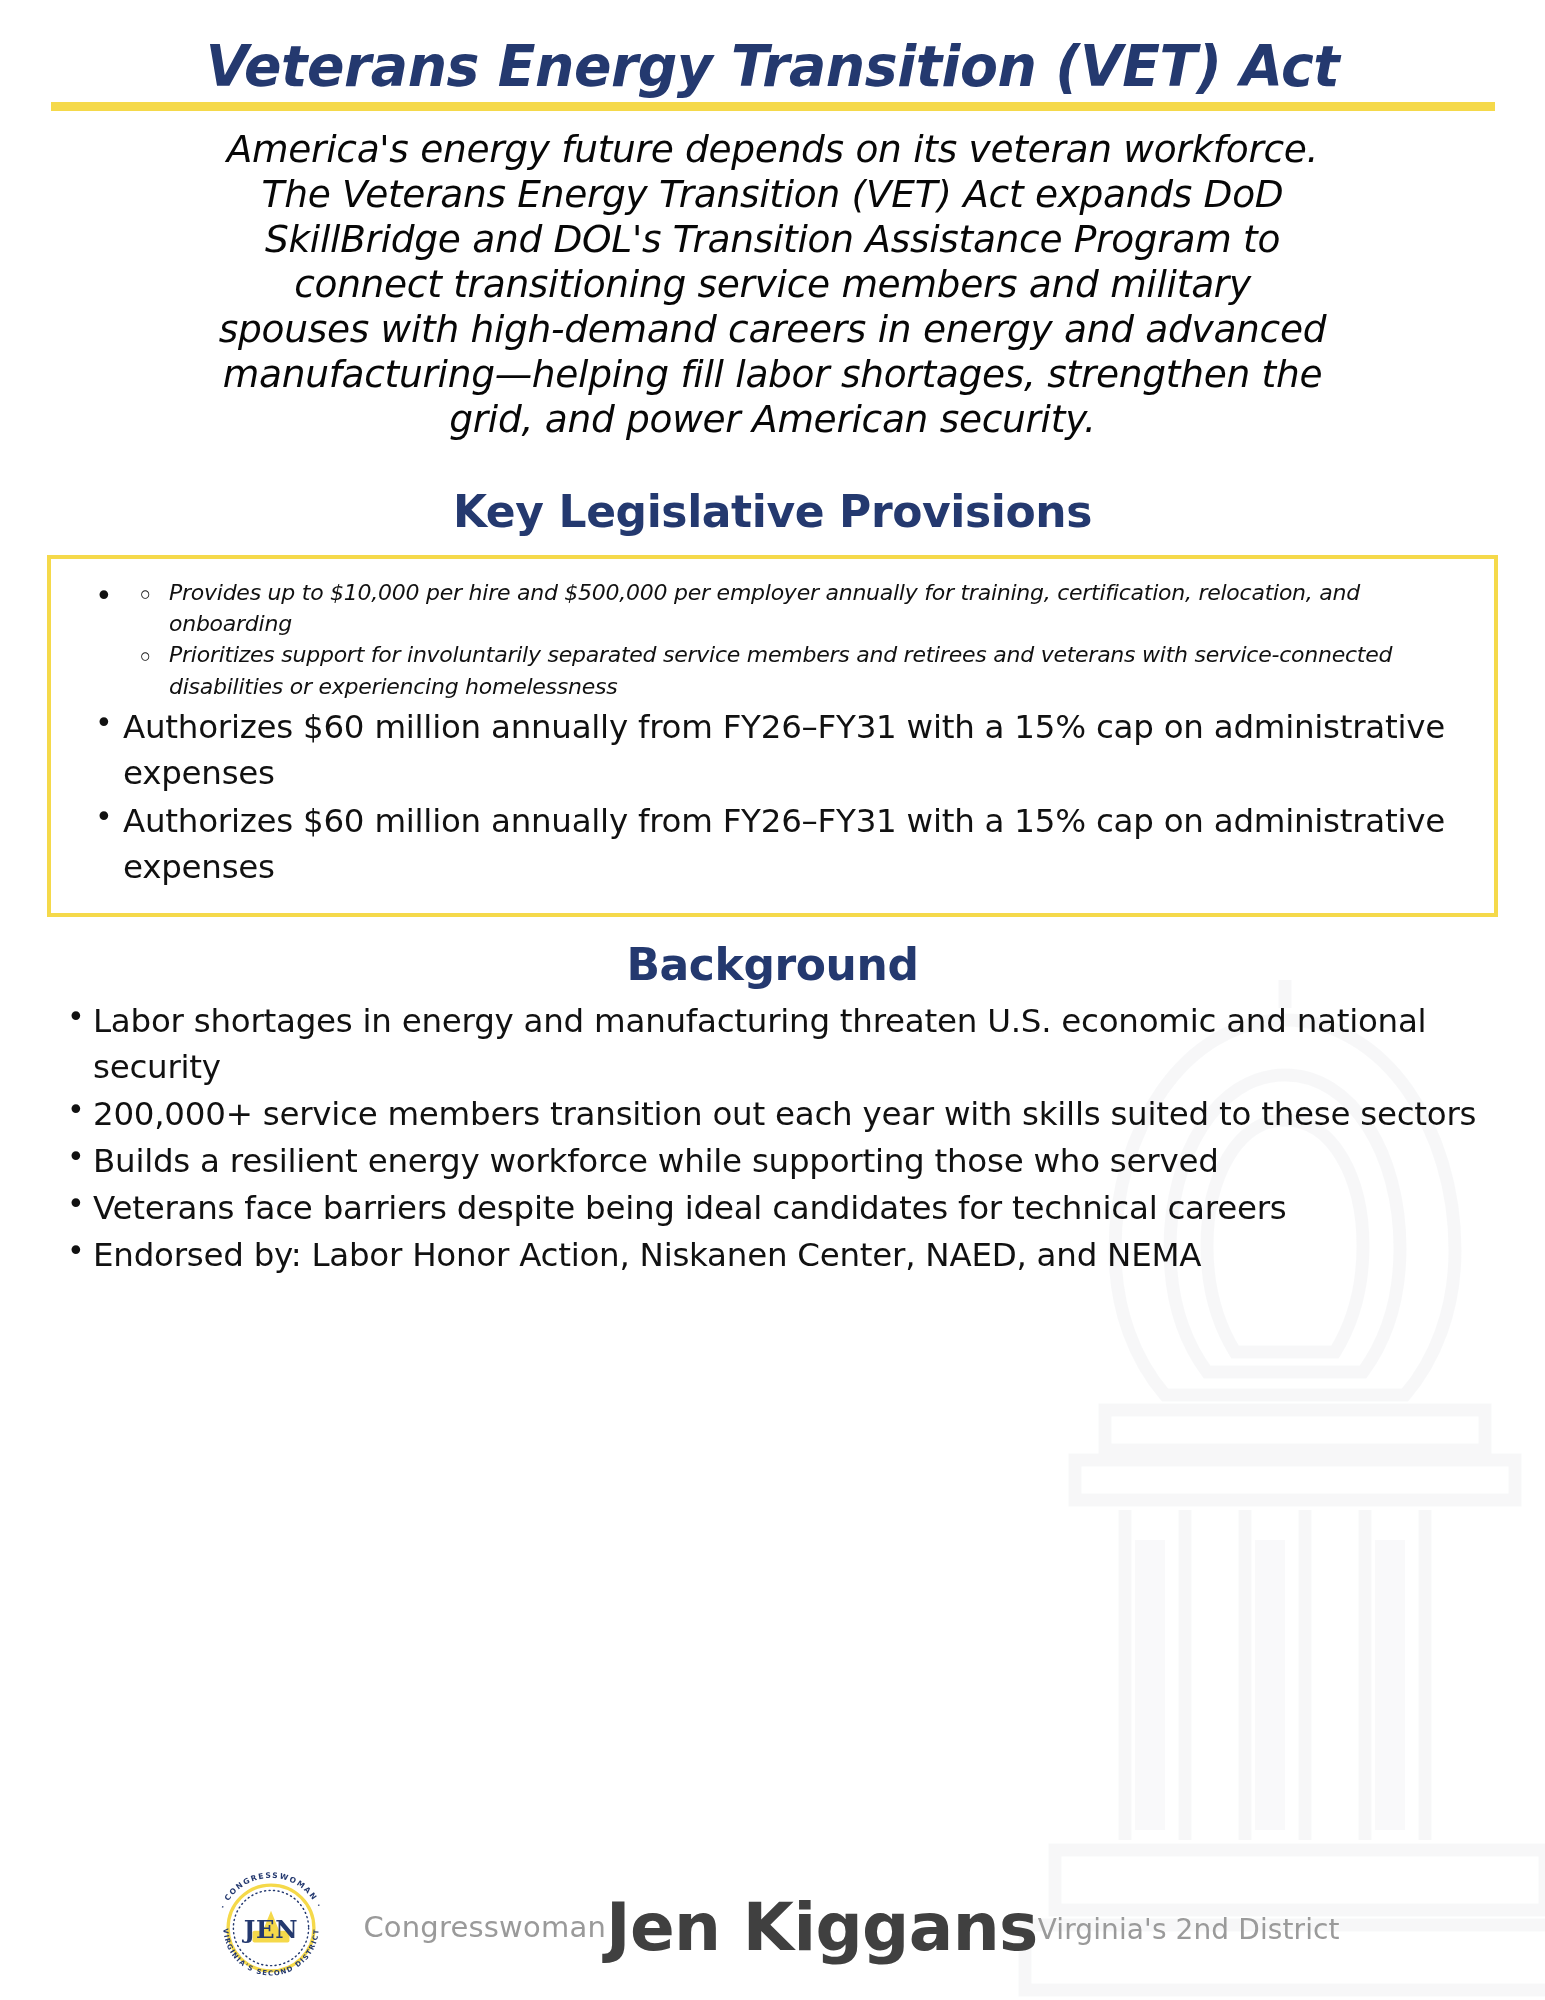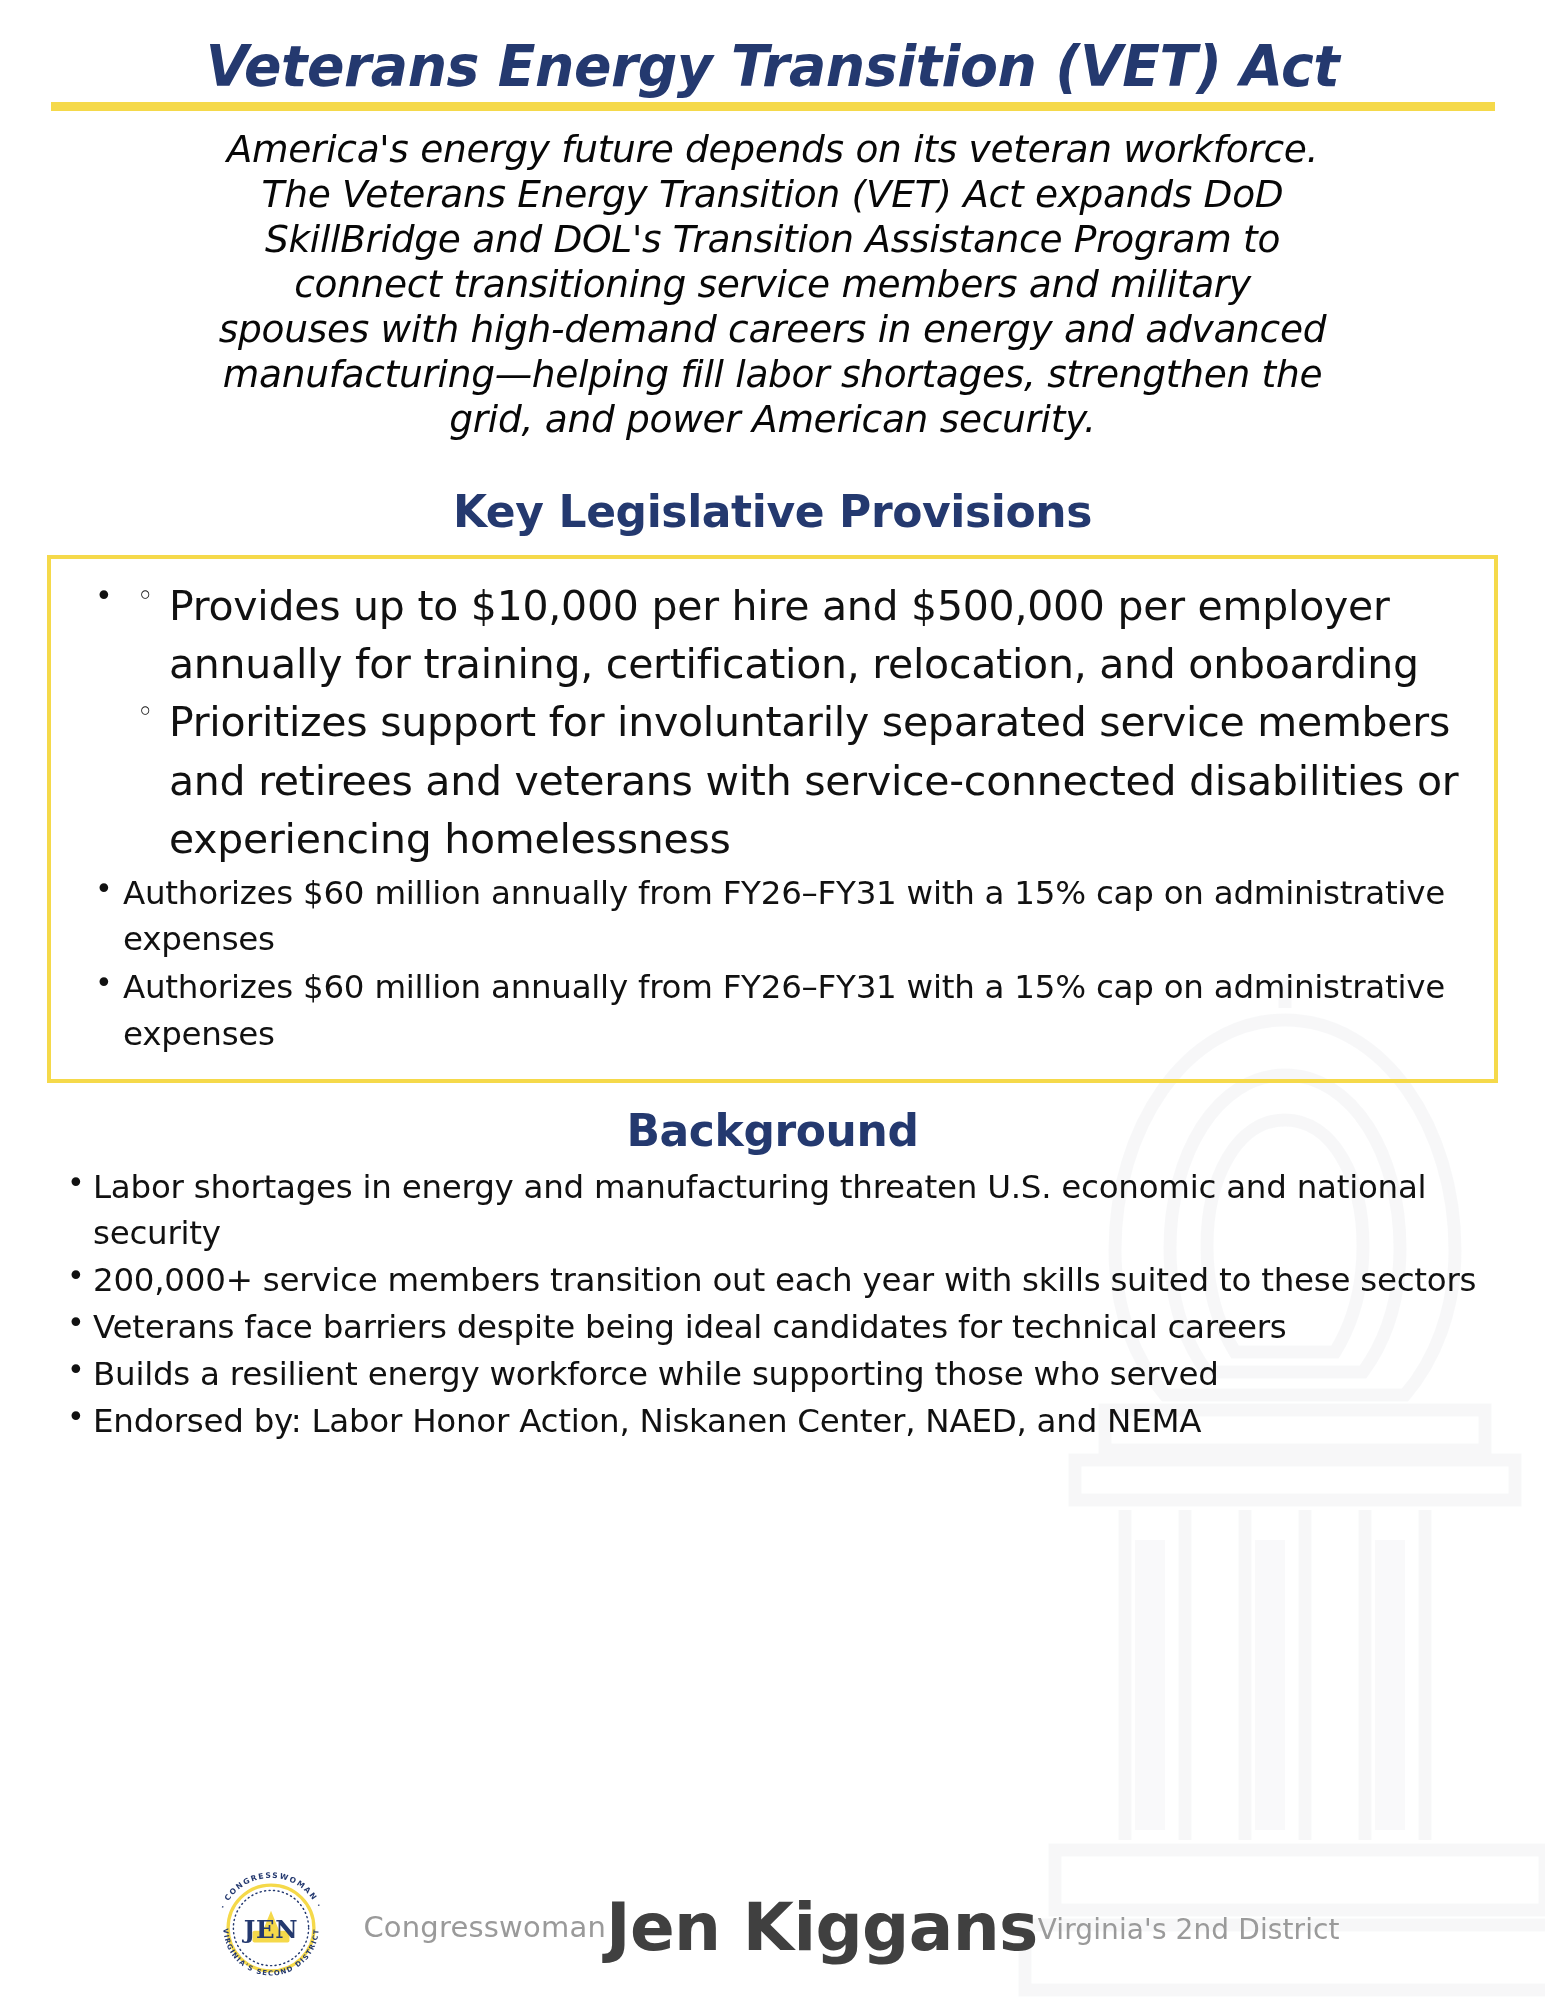--- a/index.html
+++ b/index.html
@@ -121,24 +121,25 @@
 
   ul.sublist {
     list-style: none;
     margin: 0 0 0 0;
     padding: 0;
   }
   ul.sublist > li {
     position: relative;
     padding-left: 46px;
     font-family: "DejaVu Sans", sans-serif;
-    font-size: 41px;
+    font-size: 22px;
     line-height: 1.42;
     color: #111111;
     letter-spacing: -0.25px;
+    font-style: italic;
   }
   ul.sublist > li::before {
     content: "\25E6";
     position: absolute;
     left: 14px;
     top: -1px;
     font-size: 28px;
     color: #111111;
   }
 
@@ -247,22 +248,22 @@
         <li>Authorizes $60 million annually from FY26–FY31 with a 15% cap on administrative expenses</li>
 
       </ul>
     </div>
 
     <h2 id="background-heading" class="section-heading">Background</h2>
 
     <ul class="blist" id="background-list">
       <li>Labor shortages in energy and manufacturing threaten U.S. economic and national security</li>
       <li>200,000+ service members transition out each year with skills suited to these sectors</li>
+      <li>Builds a resilient energy workforce while supporting those who served</li>
       <li>Veterans face barriers despite being ideal candidates for technical careers</li>
-      <li>Builds a resilient energy workforce while supporting those who served</li>
       <li>Endorsed by: Labor Honor Action, Niskanen Center, NAED, and NEMA</li>
     </ul>
 
   </div>
 
   <div class="footer">
 
     <svg class="seal" viewBox="0 0 200 200" aria-hidden="true">
       <defs>
         <path id="arcTop" d="M 24 100 A 76 76 0 0 1 176 100"></path>

